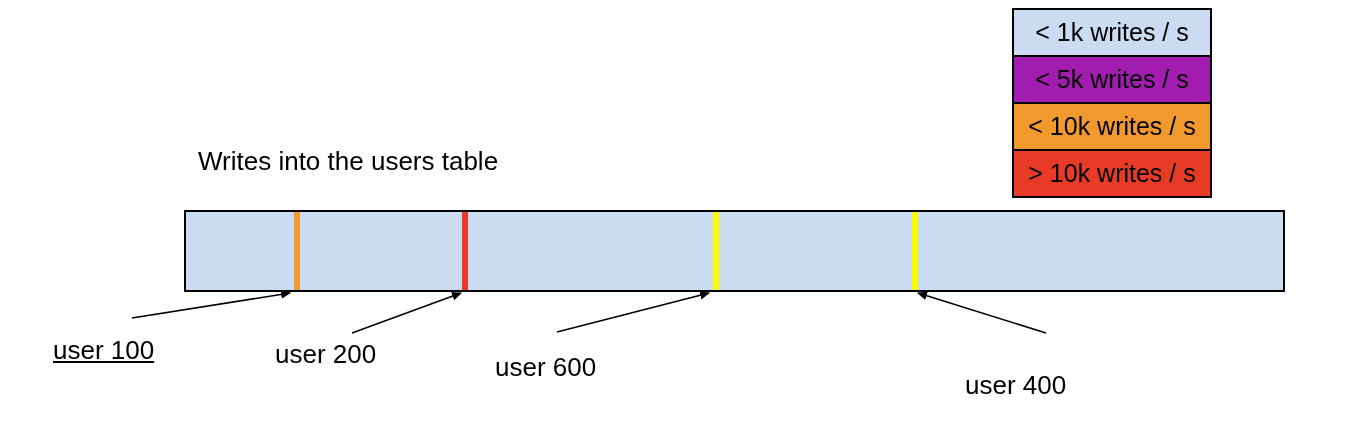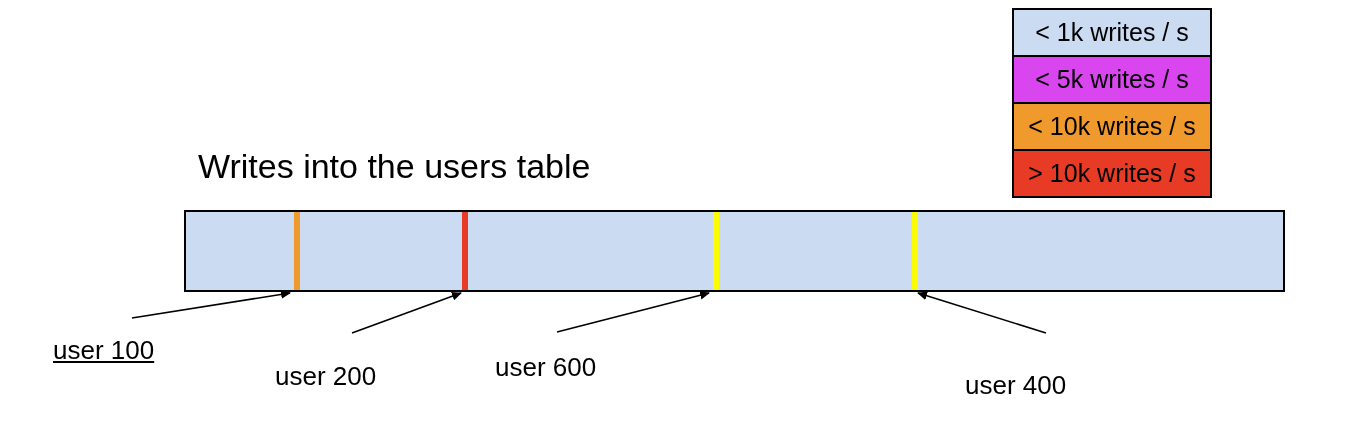--- a/index.html
+++ b/index.html
@@ -11,21 +11,21 @@
     width: 1350px;
     height: 422px;
     background: #ffffff;
     overflow: hidden;
   }
 
   .title {
     position: absolute;
     left: 198px;
     top: 146px;
-    font-size: 34px;
+    font-size: 26px;
     line-height: 1.2;
     color: #000000;
     white-space: nowrap;
   }
 
   .legend {
     position: absolute;
     left: 1012px;
     top: 8px;
     width: 200px;
@@ -71,36 +71,36 @@
   }
   .arrows line { stroke: #000000; stroke-width: 1.6; }
 
   .user-label {
     position: absolute;
     font-size: 26px;
     line-height: 1.1;
     white-space: nowrap;
   }
   .ul-100 { left: 53px;  top: 336px; text-decoration: underline; }
-  .ul-200 { left: 275px; top: 362px; }
+  .ul-200 { left: 275px; top: 340px; }
   .ul-300 { left: 495px; top: 353px; }
   .ul-400 { left: 965px; top: 371px; }
 </style>
 </head>
 <body>
 
 <div class="canvas">
 
   <div class="title">Writes into the users table</div>
 
   <div class="legend">
     <div class="legend-row" style="background-color: rgb(203, 219, 241);">
       <span>&lt; 1k writes / s</span>
     </div>
-    <div class="legend-row" style="background-color: #d946ef;">
+    <div class="legend-row" style="background-color: #a21caf;">
       <span>&lt; 5k writes / s</span>
     </div>
     <div class="legend-row" style="background-color: rgb(240, 153, 44);">
       <span>&lt; 10k writes / s</span>
     </div>
     <div class="legend-row" style="background-color: rgb(231, 59, 37);">
       <span>&gt; 10k writes / s</span>
     </div>
   </div>
 

